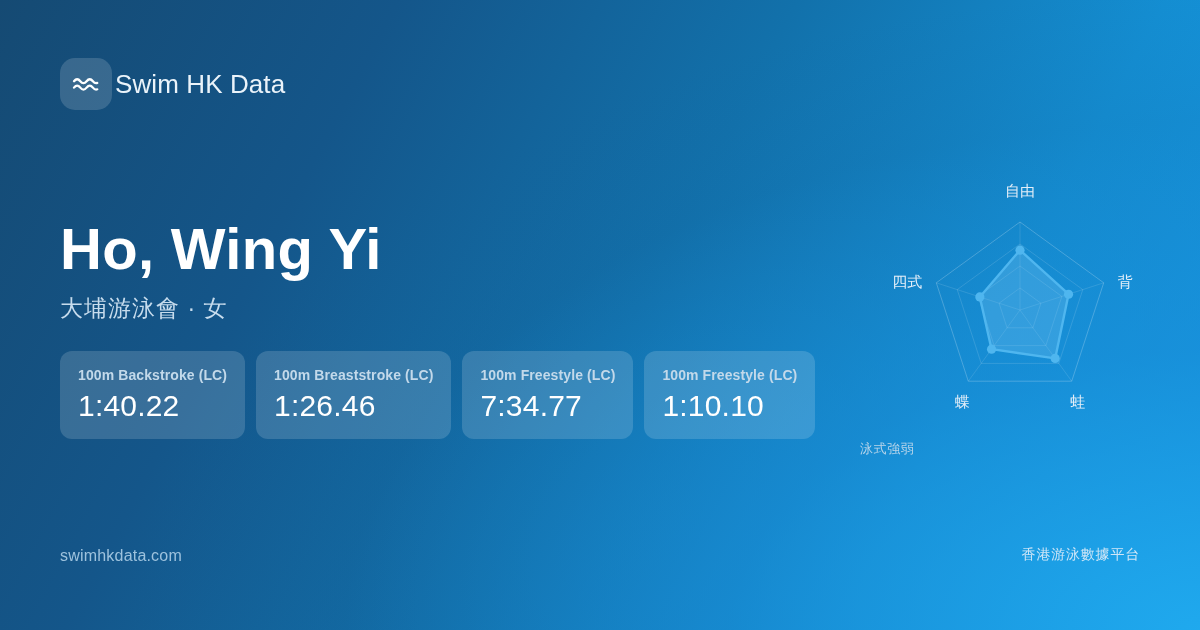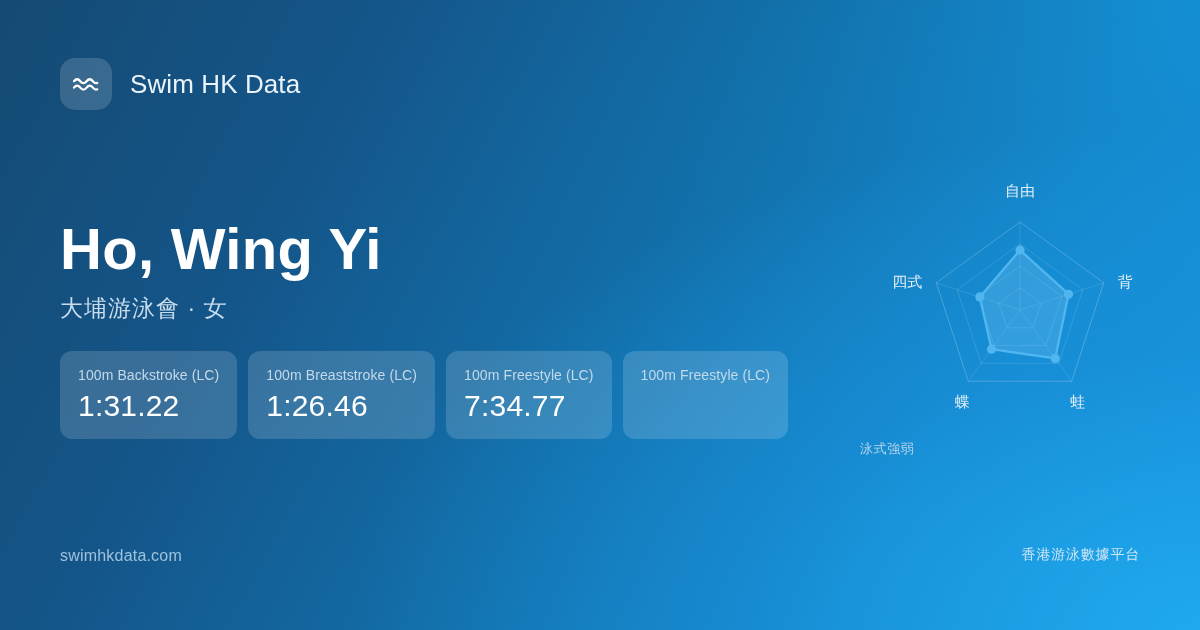--- a/index.html
+++ b/index.html
@@ -24,21 +24,21 @@
     overflow: hidden;
   }
 
   
   #brand {
     position: absolute;
     left: 60px;
     top: 58px;
     display: flex;
     align-items: center;
-    gap: 18px;
+    gap: 3px;
   }
   #brand-mark {
     width: 52px;
     height: 52px;
     border-radius: 15px;
     background: rgba(255,255,255,0.155);
     display: flex;
     align-items: center;
     justify-content: center;
   }
@@ -87,21 +87,21 @@
   .stat-card {
     background: rgba(255,255,255,0.155);
     border-radius: 12px;
     padding: 16px 18px 17px 18px;
     min-width: 0;
     box-sizing: border-box;
   }
   .stat-label {
     color: #c3d9ea;
     font-size: 14px;
-    font-weight: 400;
+    font-weight: 700;
     white-space: nowrap;
     letter-spacing: 0.1px;
   }
   .stat-value {
     margin-top: 7px;
     color: #ffffff;
     font-size: 30px;
     font-weight: 400;
     letter-spacing: 0.2px;
     white-space: nowrap;
@@ -170,32 +170,33 @@
   </div>
 
   <div id="hero">
     <h1 id="athlete-name">Ho, Wing Yi</h1>
     <div id="athlete-meta">大埔游泳會 · 女</div>
   </div>
 
   <div id="stats">
     <div class="stat-card">
       <div class="stat-label">100m Backstroke  (LC)</div>
-      <div class="stat-value">1:31.22</div>
+      <div class="stat-value">1:40.22</div>
     </div>
     <div class="stat-card">
       <div class="stat-label">100m Breaststroke  (LC)</div>
       <div class="stat-value">1:26.46</div>
     </div>
     <div class="stat-card">
       <div class="stat-label">100m Freestyle  (LC)</div>
       <div class="stat-value">7:34.77</div>
     </div>
     <div class="stat-card">
       <div class="stat-label">100m Freestyle  (LC)</div>
+      <div class="stat-value">1:10.10</div>
     </div>
   </div>
 
   <div id="radar-panel">
     <svg id="radar-svg" width="320" height="320" viewBox="0 0 320 320" xmlns="http://www.w3.org/2000/svg" aria-hidden="true">
       <g id="radar-grid" stroke="rgba(255,255,255,0.26)" stroke-width="1" fill="none">
           <polygon points="160.00,128.00 180.92,143.20 172.93,167.80 147.07,167.80 139.08,143.20" opacity="0.5"></polygon>
           <polygon points="160.00,106.00 201.85,136.40 185.86,185.60 134.14,185.60 118.15,136.40" opacity="0.5"></polygon>
           <polygon points="160.00,84.00 222.77,129.60 198.79,203.40 121.21,203.40 97.23,129.60" opacity="0.5"></polygon>
           <polygon points="160.00,62.00 243.69,122.81 211.73,221.19 108.27,221.19 76.31,122.81" opacity="0.85"></polygon>

